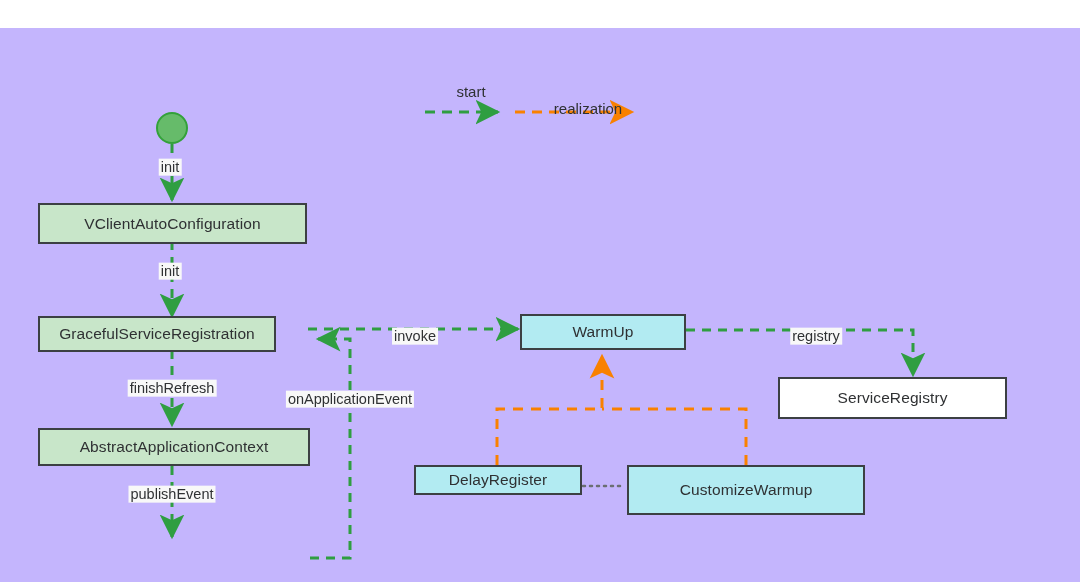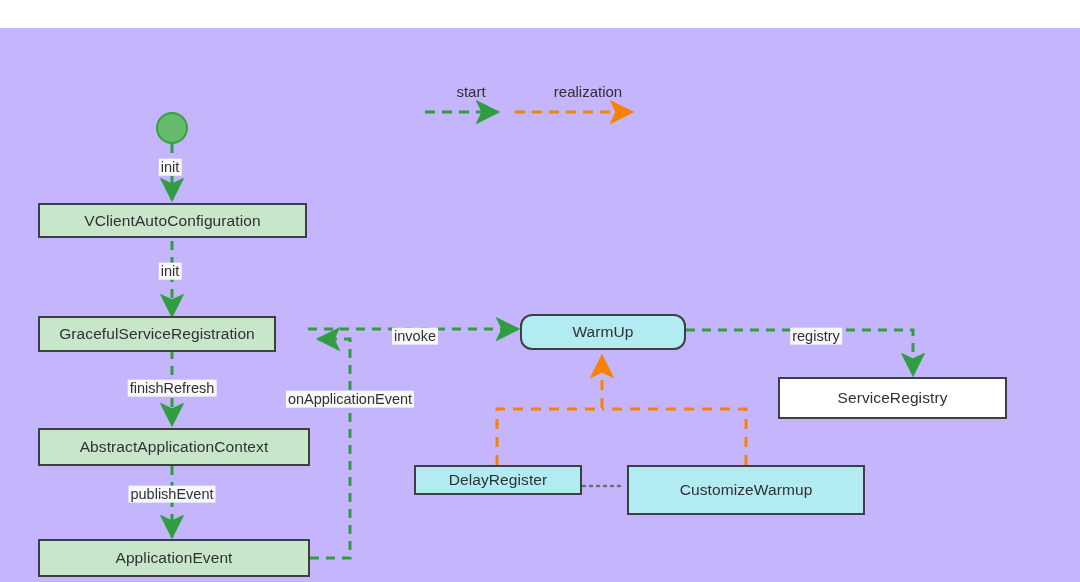--- a/index.html
+++ b/index.html
@@ -105,41 +105,38 @@
     <path d="M 686 302 L 913 302 L 913 347" fill="none" stroke="#2f9e41" stroke-width="3" stroke-dasharray="9 7" marker-end="url(#arrow-green)"></path>
 
     <path d="M 497 437 L 497 381 L 602 381 L 602 328" fill="none" stroke="#f98100" stroke-width="3" stroke-dasharray="10 8" marker-end="url(#arrow-orange)"></path>
 
     <path d="M 746 437 L 746 381 L 602 381" fill="none" stroke="#f98100" stroke-width="3" stroke-dasharray="10 8"></path>
 
     <line x1="583" y1="458" x2="623" y2="458" stroke="#6b6f73" stroke-width="2.5" stroke-dasharray="2 5" stroke-linecap="round"></line>
   </svg>
 
   <div class="legend-label" style="left:471px; top:63px;">start</div>
-  <div class="legend-label" style="left:588px; top:63px;">realization</div>
+  <div class="legend-label" style="left:588px; top:80px;">realization</div>
 
   <div class="start-dot" style="left:156px; top:84px;"></div>
 
-  <div class="node green" style="left:38px; top:175px; width:269px; height:35px;">
+  <div class="node green" style="left:38px; top:175px; width:269px; height:41px;">
     <span>VClientAutoConfiguration</span>
   </div>
 
   <div class="node green" style="left:38px; top:288px; width:238px; height:36px;">
     <span>GracefulServiceRegistration</span>
   </div>
 
   <div class="node green" style="left:38px; top:400px; width:272px; height:38px;">
     <span>AbstractApplicationContext</span>
   </div>
 
-  <div class="node green" style="left:38px; top:511px; width:272px; height:38px;">
-    <span>ApplicationEvent</span>
-  </div>
 
-  <div class="node blue" style="left:520px; top:286px; width:166px; height:36px;border-radius:12px;">
+  <div class="node blue" style="left:520px; top:286px; width:166px; height:36px;">
     <span>WarmUp</span>
   </div>
 
   <div class="node blue" style="left:414px; top:437px; width:168px; height:30px;">
     <span>DelayRegister</span>
   </div>
 
   <div class="node blue" style="left:627px; top:437px; width:238px; height:50px;">
     <span>CustomizeWarmup</span>
   </div>

